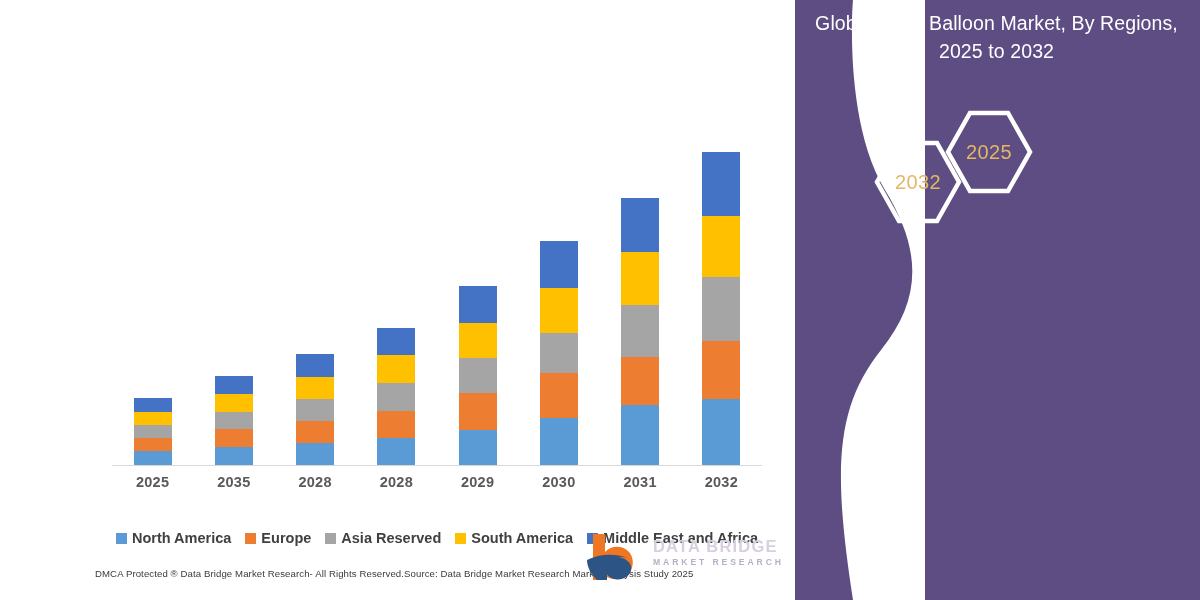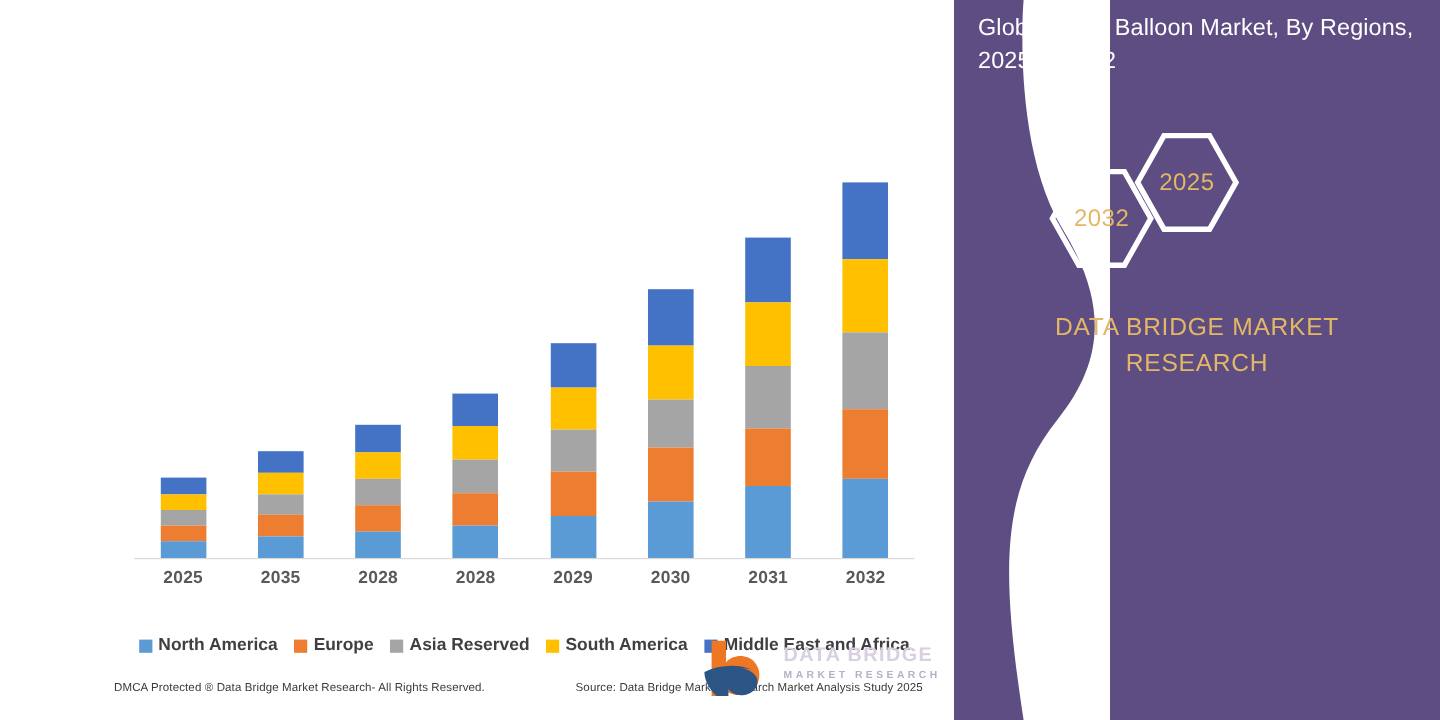--- a/index.html
+++ b/index.html
@@ -24,21 +24,21 @@
     overflow: hidden;
   }
   .panel-curve {
     position: absolute;
     top: 0; left: 0;
     width: 130px; height: 600px;
   }
   .panel-title {
     position: absolute;
     top: 10px; left: 20px; right: 22px;
-    text-align: left;
+    text-align: center;
     color: #ffffff;
     font-size: 19.5px;
     line-height: 1.42;
     font-weight: 400;
     letter-spacing: .1px;
   }
   .hex-wrap {
     position: absolute;
     top: 108px; left: 65px;
     width: 280px; height: 120px;
@@ -165,21 +165,20 @@
     font-size: 14.5px;
     font-weight: 700;
     white-space: nowrap;
   }
 
   .footer {
     position: absolute;
     left: 95px; top: 568px;
     width: 680px;
     display: flex;
-    justify-content: space-between;
     align-items: center;
   }
   .footer-text {
     color: #3a3a3a;
     font-size: 9.6px;
     letter-spacing: .1px;
     white-space: nowrap;
   }
   .footer-right { margin-right: 6px; }
 </style>
@@ -325,21 +324,20 @@
         <div class="hex-label">2032</div>
       </div>
       <div class="hex hex-2025">
         <svg viewBox="0 0 92 88">
           <polygon points="27,5 65,5 87,44 65,83 27,83 5,44" fill="none" stroke="#ffffff" stroke-width="4.5"></polygon>
         </svg>
         <div class="hex-label">2025</div>
       </div>
     </div>
 
-    <div class="brand-text">DATA BRIDGE MARKET RESEARCH</div>
 
   </div>
 
   <div class="logo">
     <svg class="logo-mark" viewBox="0 0 62 50">
       <path d="M8,2 L20,2 L20,20 C26,13 38,13 44,20 C51,28 48,42 38,46 C30,49 20,46 16,40 L16,48 L8,48 Z" fill="#ef7622"></path>
       <path d="M2,28 C14,22 30,21 42,26 C36,24 28,25 22,29 L22,48 L12,48 C6,42 2,35 2,28 Z" fill="#2c5585"></path>
       <path d="M20,26 C30,22 44,26 46,34 C48,43 38,49 29,47 C22,45 18,38 20,32 Z" fill="#2c5585"></path>
     </svg>
     <div class="logo-words">

